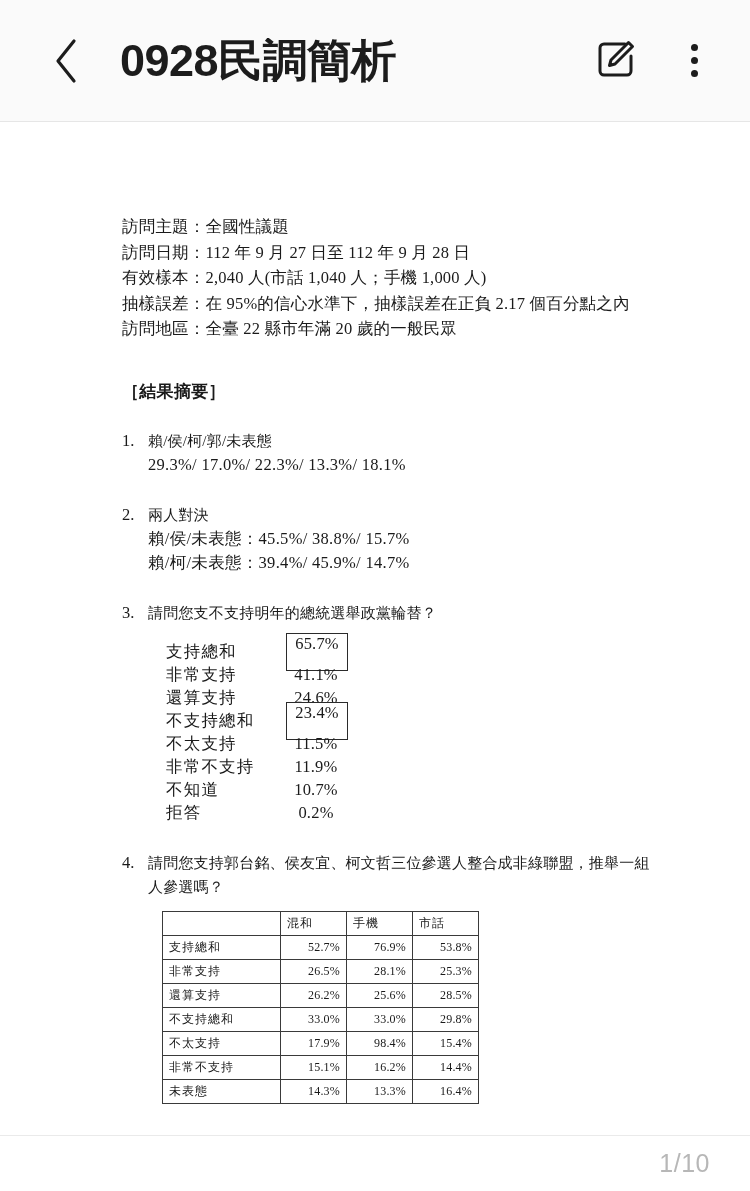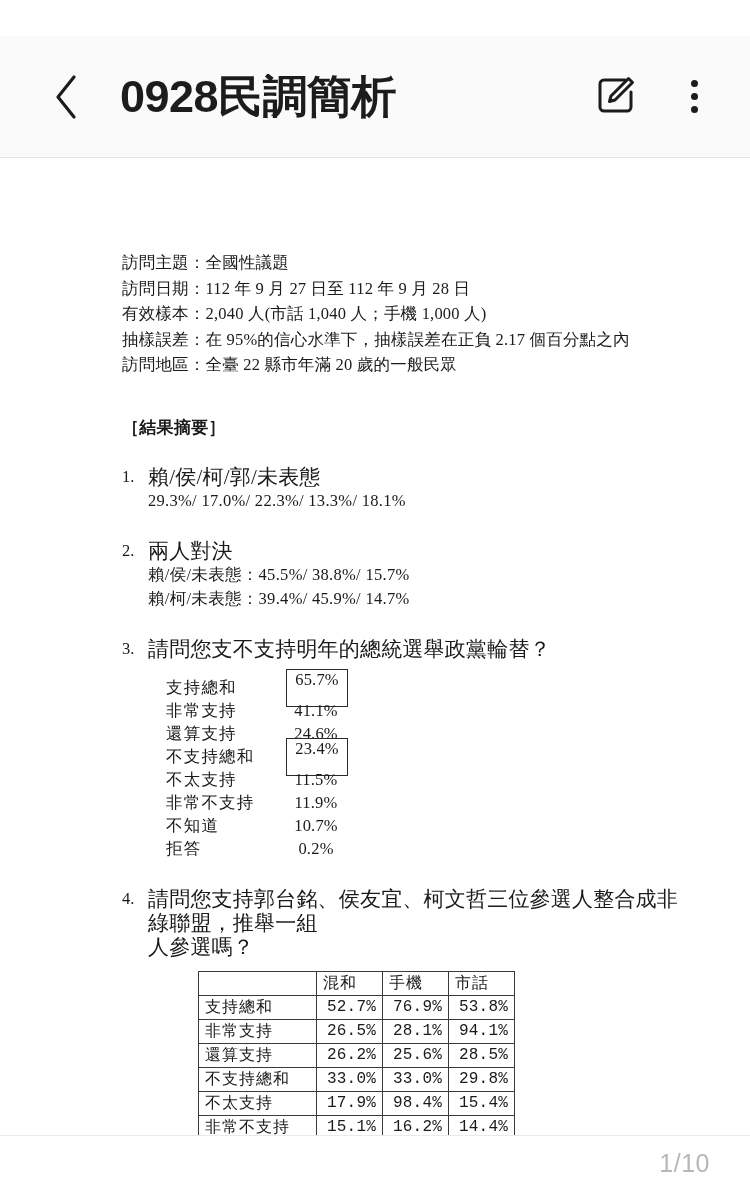--- a/index.html
+++ b/index.html
@@ -22,21 +22,20 @@
   
   .appbar {
     height: 122px;
     flex: 0 0 122px;
     background: #fafafa;
     display: flex;
     align-items: center;
     padding: 0 26px 0 44px;
     border-bottom: 1px solid #e6e6e6;
     position: relative;
-    margin-top: 36px;
   }
   .back-btn {
     width: 44px;
     height: 60px;
     display: flex;
     align-items: center;
     justify-content: center;
     cursor: pointer;
     flex: 0 0 auto;
   }
@@ -122,21 +121,21 @@
     align-items: flex-start;
   }
   .qnum {
     width: 26px;
     flex: 0 0 26px;
     font-size: 16.5px;
     line-height: 24px;
   }
   .qbody { flex: 1 1 auto; }
   .qtext {
-    font-size: 21px;
+    font-size: 15px;
     line-height: 24px;
     letter-spacing: 0.2px;
   }
   .qsub {
     font-size: 16.5px;
     line-height: 24px;
     letter-spacing: 0.3px;
     white-space: nowrap;
   }
 
@@ -165,23 +164,22 @@
     text-align: center;
     padding: 0 2px;
     line-height: 20px;
     height: 38px;
   }
 
   
   .tbl-wrap { margin-top: 12px; margin-left: 14px; }
   table.poll {
     border-collapse: collapse;
-    font-family: Liberation Mono, monospace;
-    font-size: 16px;
-    margin-left: 36px;
+    font-family: Liberation Serif, serif;
+    font-size: 12px;
   }
   table.poll th, table.poll td {
     border: 1.3px solid #3a3a3a;
     height: 24px;
     padding: 0 6px;
     font-weight: 400;
     white-space: nowrap;
   }
   table.poll th.rowhead, table.poll td.rowhead {
     width: 118px;
@@ -350,21 +348,21 @@
                     <tr>
                       <td class="rowhead">支持總和</td>
                       <td class="num">52.7%</td>
                       <td class="num">76.9%</td>
                       <td class="num">53.8%</td>
                     </tr>
                     <tr>
                       <td class="rowhead">非常支持</td>
                       <td class="num">26.5%</td>
                       <td class="num">28.1%</td>
-                      <td class="num">94.1%</td>
+                      <td class="num">25.3%</td>
                     </tr>
                     <tr>
                       <td class="rowhead">還算支持</td>
                       <td class="num">26.2%</td>
                       <td class="num">25.6%</td>
                       <td class="num">28.5%</td>
                     </tr>
                     <tr>
                       <td class="rowhead">不支持總和</td>
                       <td class="num">33.0%</td>

